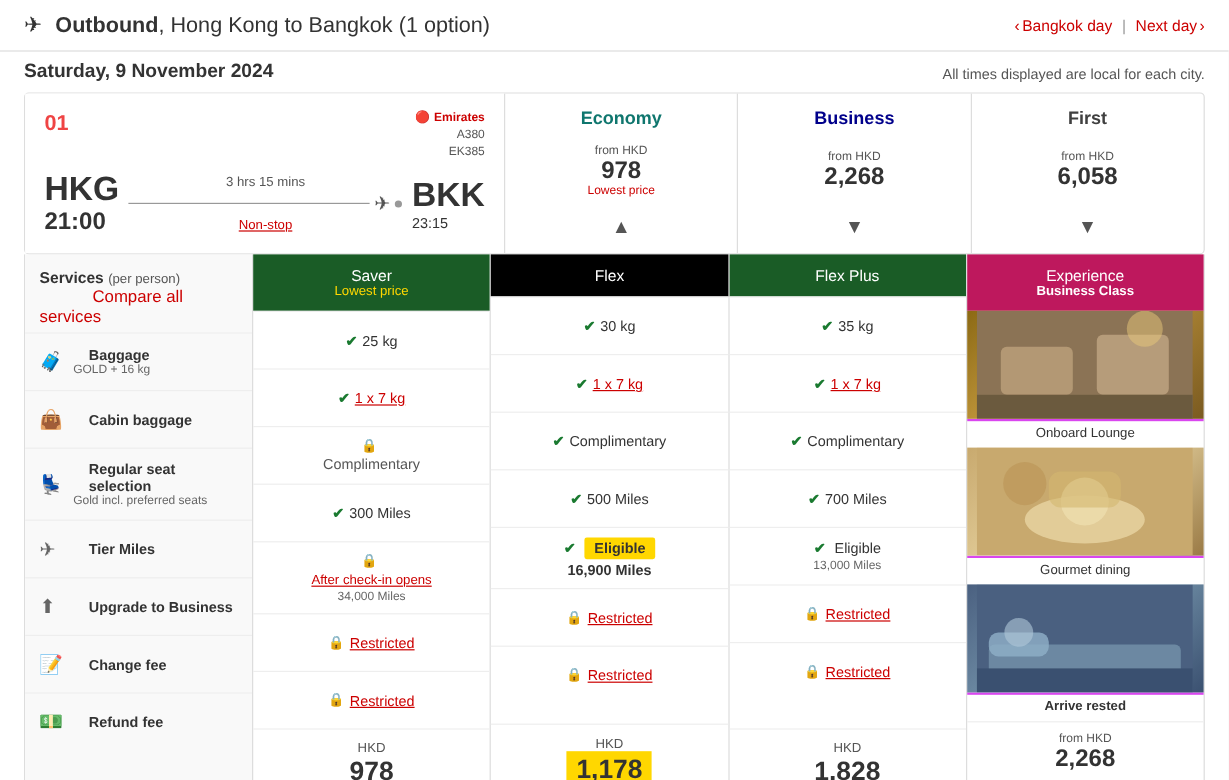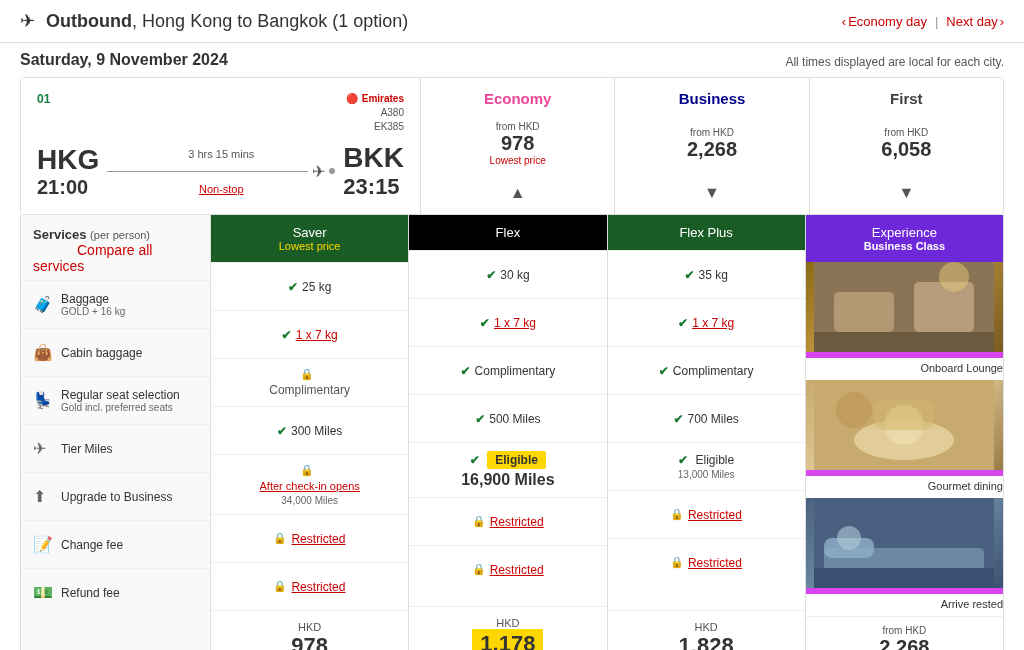--- a/index.html
+++ b/index.html
@@ -17,110 +17,110 @@
     
     .sub-header { padding: 8px 20px; display: flex; align-items: flex-end; justify-content: space-between; }
     .date-label { font-size: 16px; font-weight: bold; }
     .time-note { font-size: 12px; color: #555; }
 
     
     .flight-section { padding: 0 20px 0 20px; }
     .flight-row { display: flex; border: 1px solid #ddd; border-radius: 4px; overflow: visible; margin-bottom: 0; }
     .flight-info { width: 400px; min-width: 400px; padding: 14px 16px; border-right: 1px solid #ddd; background: #fff; }
     .flight-number-row { display: flex; align-items: flex-start; justify-content: space-between; margin-bottom: 8px; }
-    .flight-num { font-size: 12px; font-weight: bold; color: #15803d; }
+    .flight-num { font-size: 18px; font-weight: bold; color: #ef4444; }
     .aircraft-badge { font-size: 10px; color: #555; text-align: right; line-height: 1.4; }
     .emirates-logo { color: #c00; font-weight: bold; font-size: 10px; }
     .route-row { display: flex; align-items: center; gap: 8px; }
     .airport-code { font-size: 28px; font-weight: bold; }
     .flight-arrow { display: flex; flex-direction: column; align-items: center; flex: 1; }
     .flight-duration { font-size: 11px; color: #555; text-align: center; margin-bottom: 2px; }
     .flight-line { display: flex; align-items: center; width: 100%; gap: 4px; }
     .line { flex: 1; height: 1px; background: #999; }
     .plane-icon { font-size: 16px; color: #555; }
     .dot { width: 6px; height: 6px; border-radius: 50%; background: #999; }
     .nonstop { font-size: 11px; color: #c00; text-decoration: underline; cursor: pointer; text-align: center; margin-top: 2px; }
 
     
     .fare-classes { display: flex; flex: 1; }
     .fare-class-col { flex: 1; padding: 12px 10px; text-align: center; border-right: 1px solid #ddd; display: flex; flex-direction: column; align-items: center; justify-content: space-between; }
     .fare-class-col:last-child { border-right: none; }
     .fare-class-name { font-size: 15px; font-weight: bold; }
-    .fare-class-name.economy { color: #ec4899; }
+    .fare-class-name.economy { color: #0f766e; }
     .fare-class-name.business { color: #00008b; }
     .fare-class-name.first { color: #404040; }
     .fare-price-from { font-size: 10px; color: #555; }
     .fare-amount { font-size: 20px; font-weight: bold; }
     .lowest-price { font-size: 10px; color: #c00; }
     .chevron-btn { font-size: 16px; color: #555; cursor: pointer; margin-top: 4px; }
 
     
     .services-section { padding: 0 20px 20px 20px; margin-top: 0; }
     .services-table { display: flex; border: 1px solid #ddd; border-top: none; }
     .services-labels { width: 190px; min-width: 190px; border-right: 1px solid #ddd; background: #f9f9f9; }
     .services-label-header { padding: 12px 12px 6px; }
     .services-label-header .title { font-weight: bold; font-size: 13px; }
     .services-label-header .subtitle { font-size: 14px; color: #c00; cursor: pointer; margin-left: 44px; }
     .service-row { display: flex; align-items: center; padding: 10px 12px; min-height: 48px; border-top: 1px solid #eee; gap: 8px; }
     .service-icon { font-size: 16px; color: #666; min-width: 20px; }
     .service-text { font-size: 12px; }
-    .service-text .main { font-weight: normal; display: block; }
+    .service-text .main { font-weight: bold; display: block; margin-left: 13px; }
     .service-text .sub { font-size: 10px; color: #666; display: block; }
 
     
     .fare-col { flex: 1; border-right: 1px solid #ddd; display: flex; flex-direction: column; }
     .fare-col:last-child { border-right: none; }
     .fare-col-header { padding: 10px; text-align: center; color: #fff; }
     .fare-col-header.saver { background: #1a5c26; }
     .fare-col-header.flex { background: #000000; }
     .fare-col-header.flex-plus { background: #1a5c26; }
-    .fare-col-header.experience { background: #6d28d9; }
+    .fare-col-header.experience { background: #be185d; }
     .fare-col-header .col-title { font-size: 13px; font-weight: normal; }
     .fare-col-header .col-subtitle { font-size: 11px; }
     .fare-col-header .col-subtitle.yellow { color: #ffd700; }
 
     .fare-cell { padding: 8px 10px; min-height: 48px; border-top: 1px solid #eee; display: flex; align-items: center; justify-content: center; font-size: 12px; }
     .fare-cell.center { text-align: center; flex-direction: column; gap: 2px; }
     .check { color: #1a7a30; font-weight: bold; margin-right: 4px; }
     .lock { color: #999; margin-right: 4px; font-size: 11px; }
     .restricted-link { color: #c00; text-decoration: underline; font-size: 12px; cursor: pointer; }
     .after-checkin { color: #c00; text-decoration: underline; font-size: 11px; cursor: pointer; }
     .miles-sub { font-size: 10px; color: #666; }
     .eligible-badge { background: #ffd700; padding: 2px 8px; font-weight: bold; font-size: 12px; border-radius: 2px; display: inline-block; }
-    .eligible-miles { font-size: 16px; color: #333; font-weight: bold; }
+    .eligible-miles { font-size: 12px; color: #333; font-weight: bold; }
 
     
     .price-footer { padding: 10px; text-align: center; border-top: 1px solid #eee; margin-top: auto; }
     .price-footer .currency { font-size: 11px; color: #555; }
     .price-footer .amount { font-size: 22px; font-weight: bold; }
     .price-footer .amount.highlight { background: #ffd700; padding: 2px 8px; display: inline-block; }
 
     
     .experience-col { min-width: 195px; border-right: none; display: flex; flex-direction: column; }
     .exp-image-block { display: flex; flex-direction: column; gap: 0; }
     .exp-image { width: 100%; height: 85px; background: #888; display: flex; align-items: flex-end; justify-content: center; position: relative; overflow: hidden; }
     .exp-image.lounge { background: linear-gradient(135deg, #8B6914 0%, #c4993e 40%, #7a5a20 100%); }
     .exp-image.dining { background: linear-gradient(135deg, #c8a96e 0%, #e8d5a3 50%, #9a7a45 100%); }
     .exp-image.sleep { background: linear-gradient(135deg, #4a6080 0%, #7a9ab0 50%, #3a5070 100%); }
-    .exp-label { text-align: right; font-size: 11px; color: #333; padding: 4px 0 6px; border-top: 6px solid #d946ef; }
+    .exp-label { text-align: center; font-size: 11px; color: #333; padding: 4px 0 6px; border-top: 2px solid #d946ef; }
     .exp-price-row { padding: 8px 10px; text-align: center; border-top: 1px solid #eee; }
     .exp-price-row .from { font-size: 10px; color: #555; }
     .exp-price-row .amount { font-size: 20px; font-weight: bold; }
   </style>
 </head>
 <body>
 <div class="page-wrapper">
 
 <div class="top-header">
   <div class="header-title">
     <span style="font-size:18px; margin-right:6px;">✈</span>
     <span class="route-label">Outbound</span><span>, </span><span>Hong Kong to Bangkok</span> <span>(1 option)</span>
   </div>
   <div class="header-nav">
-    <a href="#">‹ <span>Economy day</span></a>
+    <a href="#">‹ <span>Bangkok day</span></a>
     <span class="sep">|</span>
     <a href="#"><span>Next day</span> ›</a>
   </div>
 </div>
 
 <div class="sub-header">
   <div class="date-label">Saturday, 9 November 2024</div>
   <div class="time-note">All times displayed are local for each city.</div>
 </div>
 
@@ -145,21 +145,21 @@
           <div class="flight-duration">3 hrs 15 mins</div>
           <div class="flight-line">
             <div class="line"></div>
             <span class="plane-icon">✈</span>
             <div class="dot"></div>
           </div>
           <div class="nonstop">Non-stop</div>
         </div>
         <div>
           <div class="airport-code">BKK</div>
-          <div style="font-size:22px;font-weight:bold;">23:15</div>
+          <div style="font-size:12px;font-weight:normal;">23:15</div>
         </div>
       </div>
     </div>
 
     <div class="fare-classes">
 
       <div class="fare-class-col">
         <div class="fare-class-name economy">Economy</div>
         <div>
           <div class="fare-price-from">from HKD</div>
@@ -364,21 +364,21 @@
               <rect width="180" height="90" fill="#c8a96e"></rect>
               <ellipse cx="90" cy="60" rx="50" ry="20" fill="#e8d5a3" opacity="0.8"></ellipse>
               <circle cx="90" cy="45" r="20" fill="#f0e0b0" opacity="0.7"></circle>
               <rect x="60" y="20" width="60" height="30" rx="10" fill="#d4b870" opacity="0.6"></rect>
               <circle cx="40" cy="30" r="18" fill="#b89050" opacity="0.5"></circle>
             </svg>
           </div>
           <div class="exp-label">Gourmet dining</div>
         </div>
 
-        <div style="position:relative;">
+        <div style="position:relative;font-weight:bold;">
           <div class="exp-image sleep" style="height:90px;display:flex;align-items:center;justify-content:center;">
             <svg width="180" height="90" viewBox="0 0 180 90">
               <rect width="180" height="90" fill="#4a6080"></rect>
               <rect x="10" y="50" width="160" height="30" rx="5" fill="#7a9ab0" opacity="0.7"></rect>
               <rect x="10" y="40" width="50" height="20" rx="8" fill="#90b0c8" opacity="0.8"></rect>
               <circle cx="35" cy="40" r="12" fill="#b0c8d8" opacity="0.6"></circle>
               <rect x="0" y="70" width="180" height="20" fill="#3a5070"></rect>
             </svg>
           </div>
           <div class="exp-label">Arrive rested</div>

